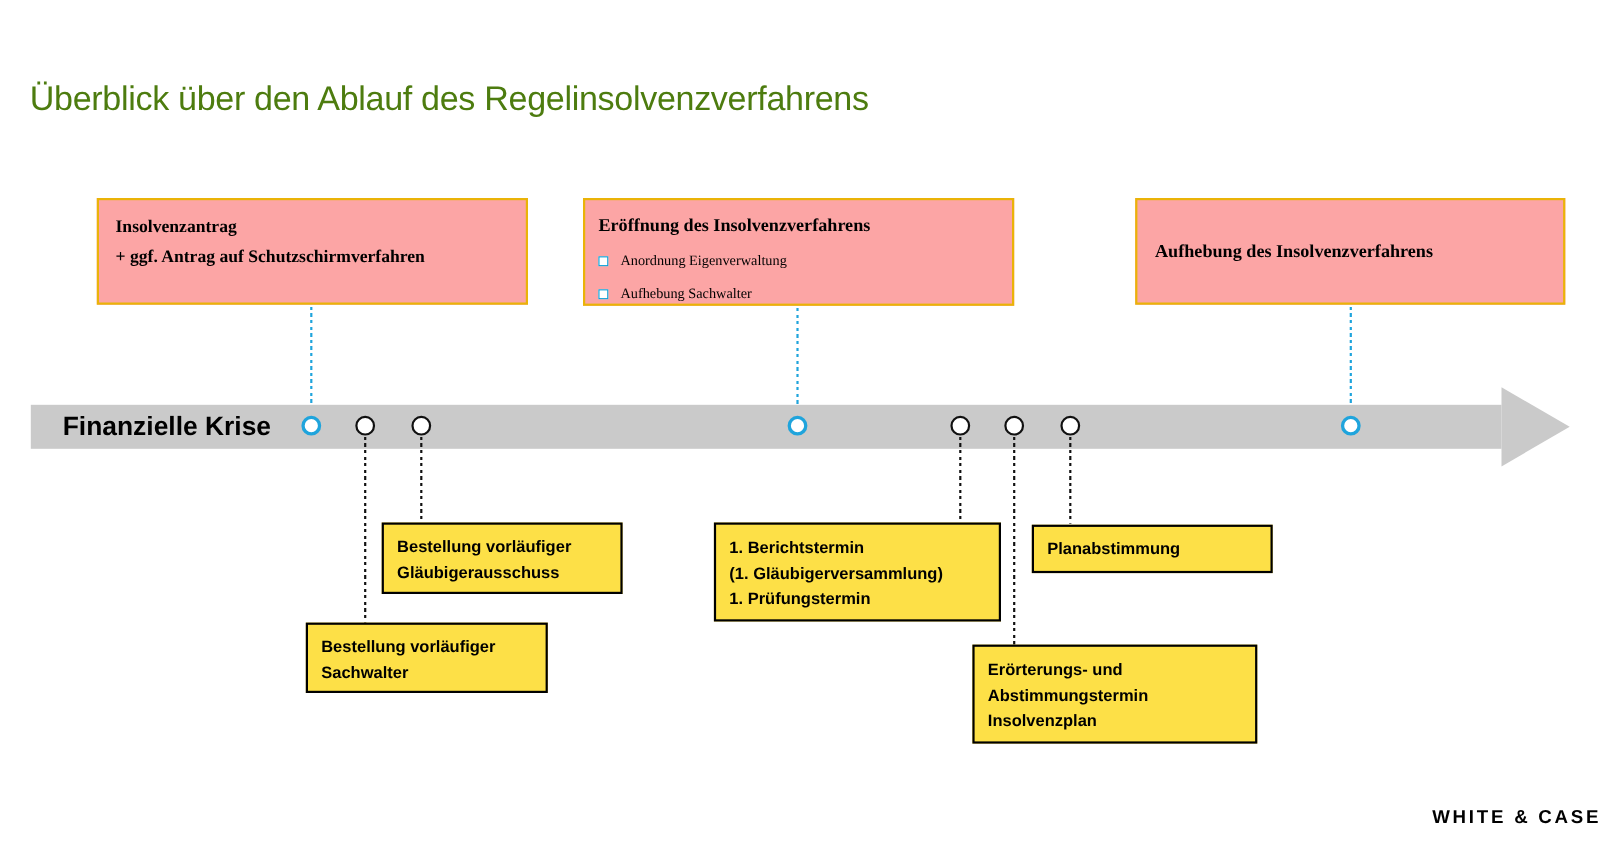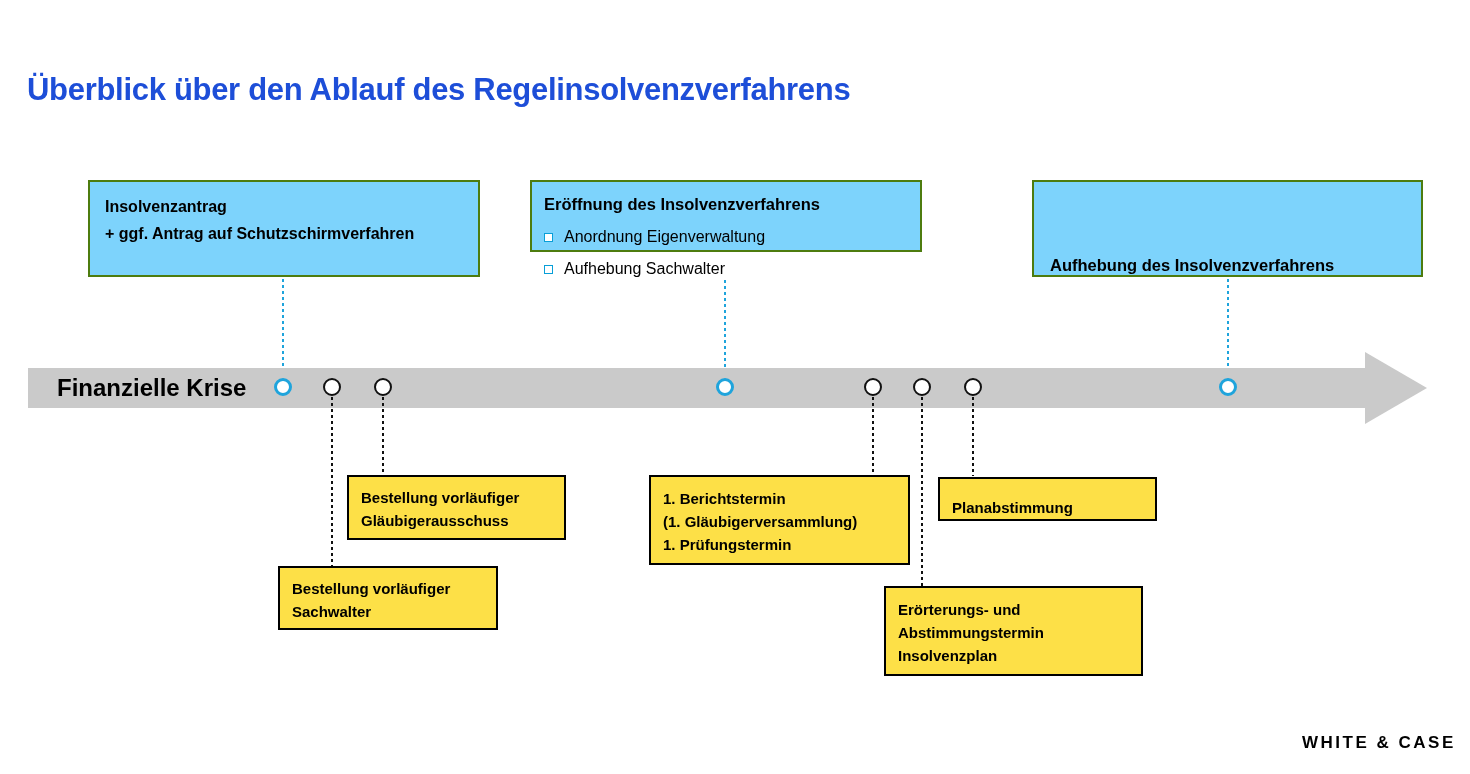--- a/index.html
+++ b/index.html
@@ -2,34 +2,34 @@
 <html><head>
 <meta charset="utf-8">
 <style>
   html,body{margin:0;padding:0;background:#ffffff;}
   .canvas{
     position:relative;width:1470px;height:774px;background:#ffffff;overflow:hidden;
     font-family:"Liberation Sans", sans-serif;color:#000;
   }
   .title{
     position:absolute;left:27px;top:72px;margin:0;
-    font-size:31px;font-weight:bold;letter-spacing:-0.3px;color:#1d4ed8;
+    font-size:31px;font-weight:normal;letter-spacing:-0.3px;color:#4d7c0f;
   }
   
   .bluebox{
-    position:absolute;background:#7dd3fc;border:2px solid #4d7c0f;box-sizing:border-box;
+    position:absolute;background:#fca5a5;border:2px solid #eab308;box-sizing:border-box;font-family:Liberation Serif, serif;
   }
   .bluebox .bline{font-size:16px;font-weight:bold;line-height:27px;white-space:nowrap;}
   .bluebox .bhead{font-size:16.5px;font-weight:bold;white-space:nowrap;}
   .bullet-row{display:flex;align-items:center;gap:11px;margin-top:14px;}
   .bullet-sq{
     width:7px;height:7px;border:1.5px solid #089FD8;background:#fff;flex:0 0 auto;
   }
-  .bullet-txt{font-size:16px;font-weight:500;white-space:nowrap;}
-  .center-v{display:flex;align-items:flex-end;}
+  .bullet-txt{font-size:13px;font-weight:500;white-space:nowrap;}
+  .center-v{display:flex;align-items:center;}
   
   .tl-bar{position:absolute;left:28px;top:368px;width:1337px;height:40px;background:#CACACA;}
   .tl-head{
     position:absolute;left:1365px;top:352px;width:0;height:0;
     border-top:36px solid transparent;border-bottom:36px solid transparent;
     border-left:62px solid #CACACA;
   }
   .tl-label{
     position:absolute;left:57px;top:368px;height:40px;display:flex;align-items:center;
     font-size:24px;font-weight:bold;white-space:nowrap;
@@ -59,21 +59,21 @@
 
 <div class="canvas">
 
   <h1 class="title">Überblick über den Ablauf des Regelinsolvenzverfahrens</h1>
 
   <div class="bluebox" style="left:88px;top:180px;width:392px;height:97px;padding:11px 0 0 15px;">
     <div class="bline">Insolvenzantrag</div>
     <div class="bline">+ ggf. Antrag auf Schutzschirmverfahren</div>
   </div>
 
-  <div class="bluebox" style="left:530px;top:180px;width:392px;height:72px;padding:13px 0 0 12px;">
+  <div class="bluebox" style="left:530px;top:180px;width:392px;height:98px;padding:13px 0 0 12px;">
     <div class="bhead">Eröffnung des Insolvenzverfahrens</div>
     <div class="bullet-row">
       <span class="bullet-sq"></span>
       <span class="bullet-txt">Anordnung Eigenverwaltung</span>
     </div>
     <div class="bullet-row">
       <span class="bullet-sq"></span>
       <span class="bullet-txt">Aufhebung Sachwalter</span>
     </div>
   </div>

